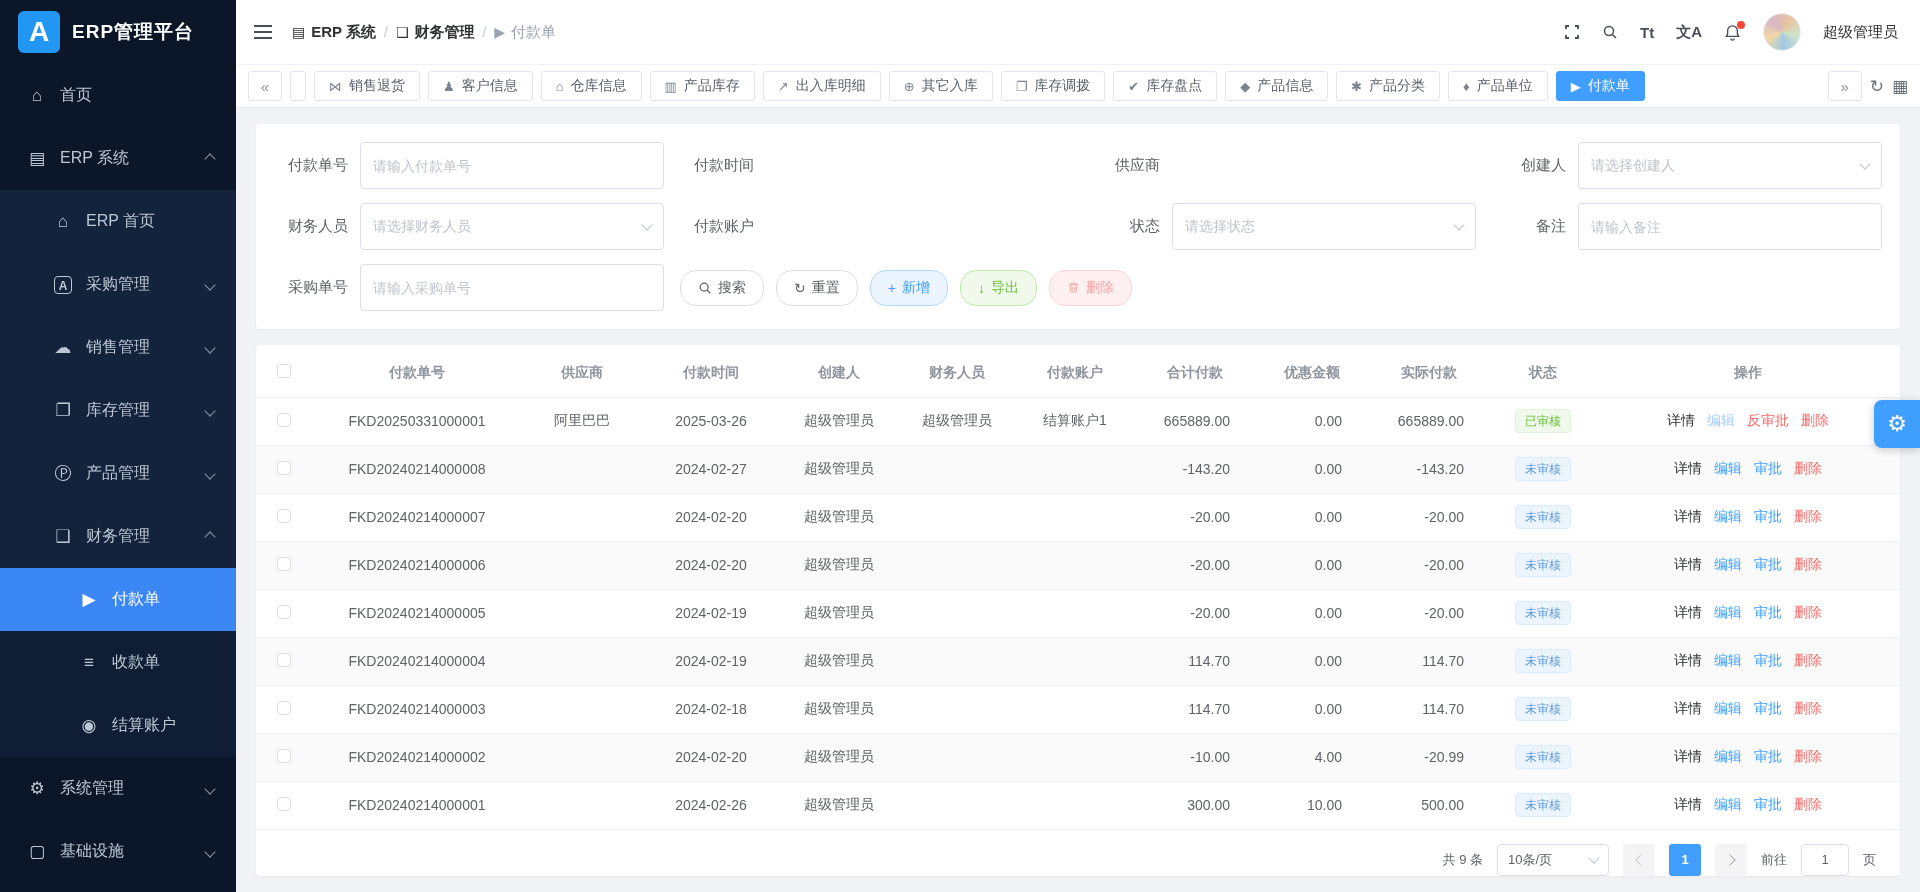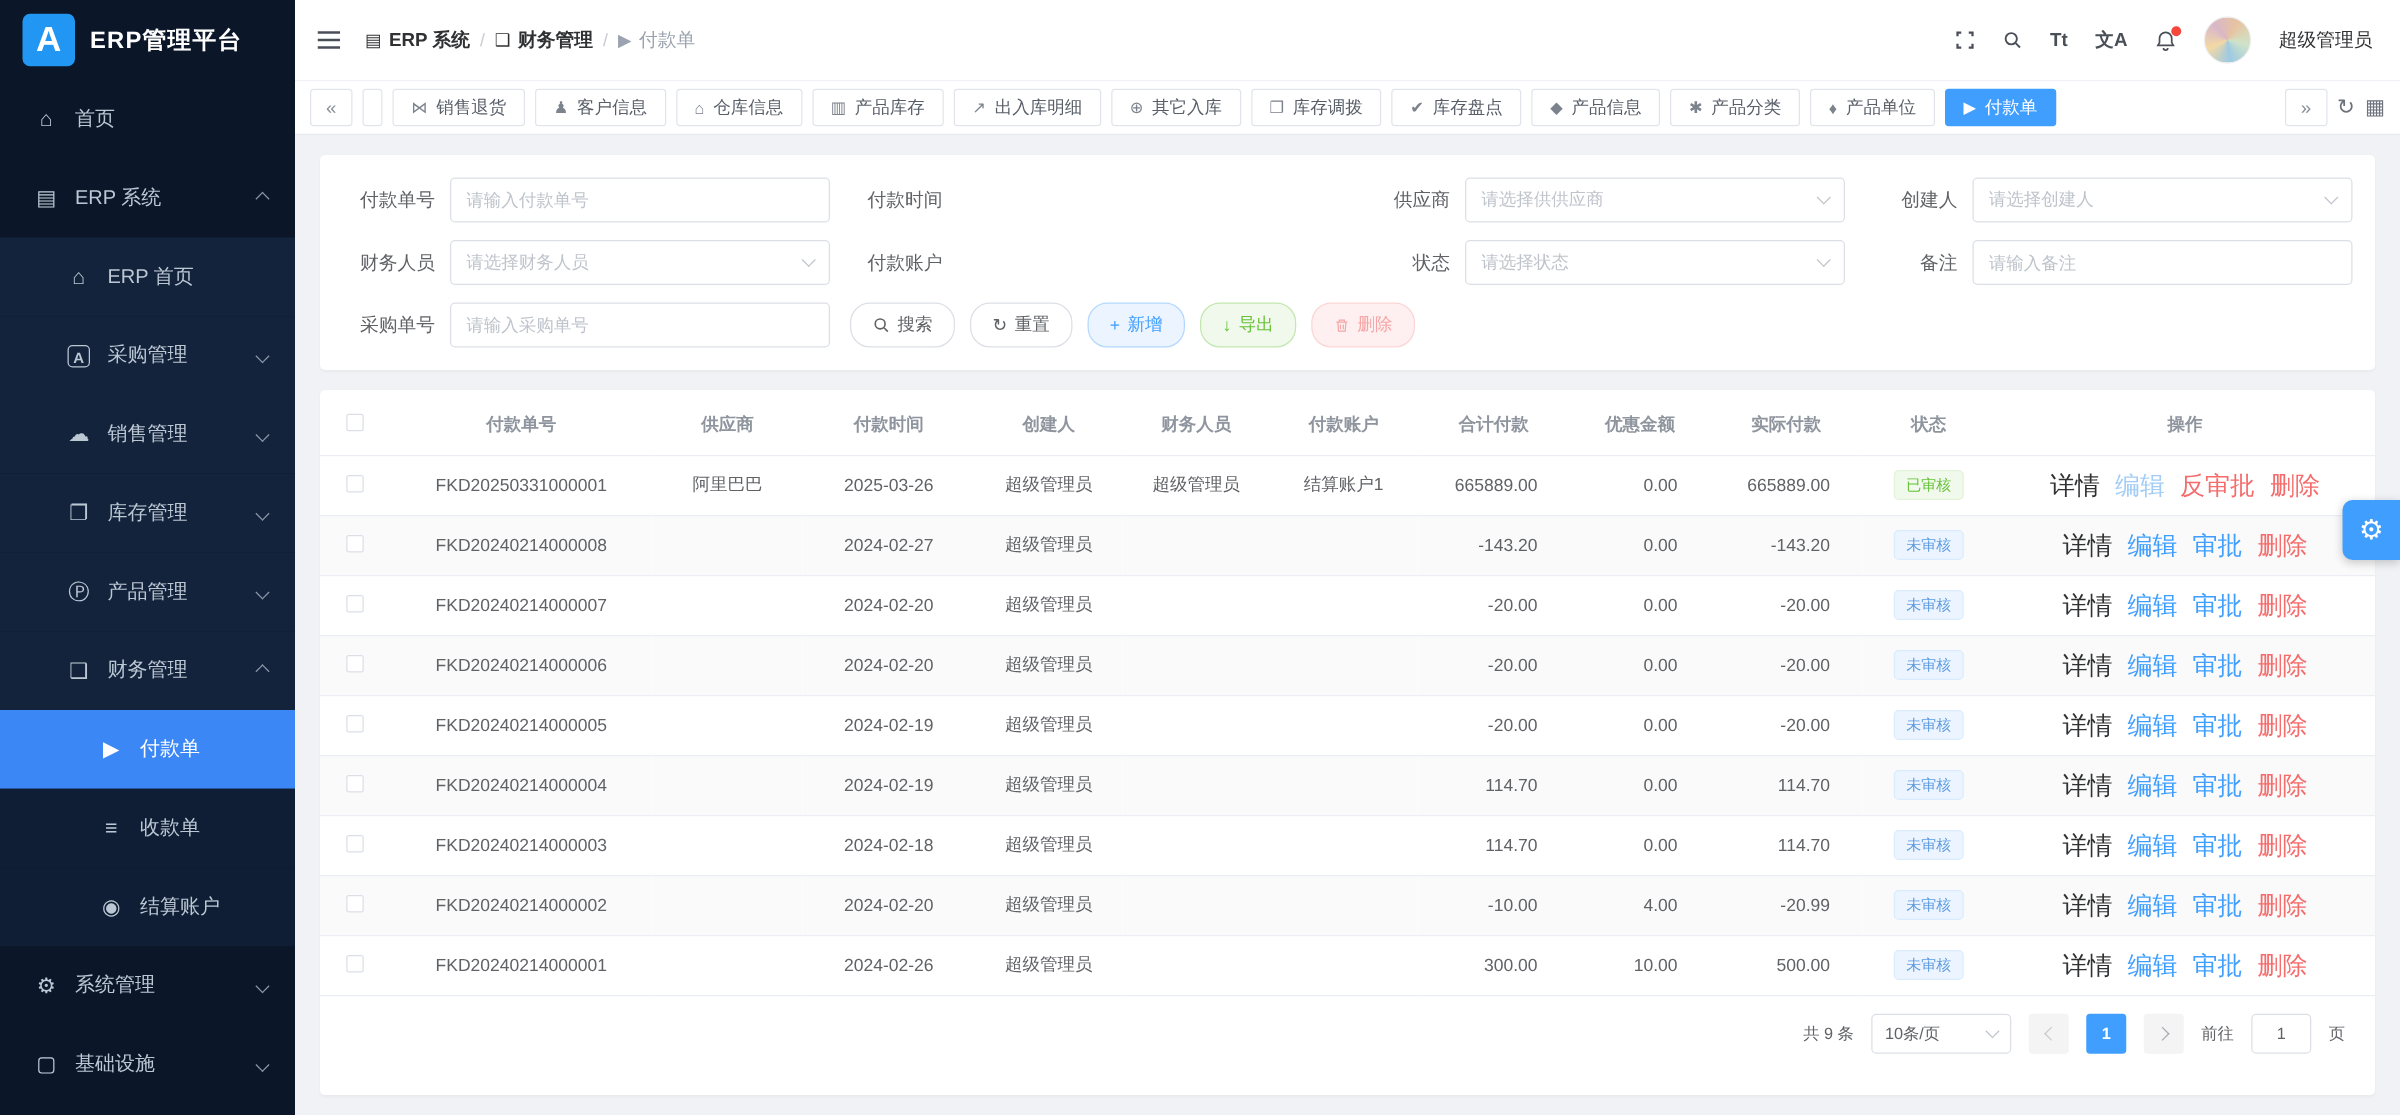--- a/index.html
+++ b/index.html
@@ -53,21 +53,21 @@
   .tab-spacer { flex:1; }
   .tab-tool { color:#6d737d; font-size:17px; cursor:pointer; flex-shrink:0; }
 
   
   .content { flex:1; padding:16px 20px; overflow:hidden; display:flex; flex-direction:column; }
   .card { background:#fff; border-radius:4px; box-shadow:0 1px 3px rgba(0,0,0,.04); }
   .filter-card { padding:18px; flex-shrink:0; }
   .f-grid { display:grid; grid-template-columns:repeat(4,1fr); column-gap:16px; row-gap:14px; }
   .f-field { display:flex; align-items:center; }
   .f-label { width:74px; text-align:right; margin-right:12px; color:#606266; font-size:15px; flex-shrink:0; }
-  .f-ctrl { flex:1; height:36px; border:1px solid #dcdfe6; border-radius:4px; background:#fff; display:flex; align-items:center; padding:0 12px; gap:8px; position:relative; }
+  .f-ctrl { flex:1; height:47px; border:1px solid #dcdfe6; border-radius:4px; background:#fff; display:flex; align-items:center; padding:0 12px; gap:8px; position:relative; }
   .f-ctrl input { border:none; outline:none; width:100%; font-size:14px; color:#606266; font-family:inherit; background:transparent; }
   .f-ctrl input::placeholder { color:#bfc4cc; }
   .ph { color:#bfc4cc; font-size:14px; flex:1; white-space:nowrap; overflow:hidden; }
   .sel-arrow { width:8px; height:8px; border-right:1.4px solid #c0c4cc; border-bottom:1.4px solid #c0c4cc; transform:rotate(45deg); margin-top:-4px; flex-shrink:0; }
   .range-sep { color:#bfc4cc; padding:0 14px; }
   .cal-ico { color:#b6bcc6; display:flex; }
   .btn-row { grid-column:2 / span 3; display:flex; align-items:center; gap:12px; }
   .btn { height:36px; padding:0 17px; border-radius:16px; border:1px solid #dcdfe6; background:#fff; color:#606266; font-size:14px; display:flex; align-items:center; gap:6px; cursor:pointer; font-family:inherit; }
   .btn .b-ico { font-size:14px; display:flex; align-items:center; }
   .btn.primary { background:#ecf5ff; border-color:#b3d8ff; color:#409eff; }
@@ -81,21 +81,21 @@
   th { color:#8f959e; font-weight:bold; }
   td { color:#606266; }
   tbody tr:nth-child(even) { background:#fafafa; }
   .col-check { width:56px; }
   .num-cell { text-align:right; padding-right:26px; }
   th.num-cell { text-align:center; padding-right:0; }
   .checkbox { width:14px; height:14px; border:1px solid #dcdfe6; border-radius:2px; display:inline-block; background:#fff; cursor:pointer; }
   .badge { display:inline-block; height:24px; line-height:22px; padding:0 9px; border-radius:4px; font-size:12px; border:1px solid transparent; }
   .badge.approved { color:#67c23a; background:#f0f9eb; border-color:#e1f3d8; }
   .badge.pending { color:#5e9be0; background:#ecf5ff; border-color:#d9ecff; }
-  .act-link { font-size:20px; cursor:pointer; margin:16px 6px; }
+  .act-link { font-size:14px; cursor:pointer; margin:16px 6px; }
   .act-detail { color:#303133; }
   .act-edit,.act-approve { color:#409eff; }
   .act-edit-muted { color:#a3cdf7; }
   .act-unapprove,.act-delete { color:#f56c6c; }
 
   
   .pager { display:flex; align-items:center; justify-content:flex-end; gap:14px; padding:14px 24px 16px; color:#606266; font-size:13px; }
   .page-size { width:112px; height:32px; border:1px solid #dcdfe6; border-radius:4px; display:flex; align-items:center; padding:0 10px; gap:8px; cursor:pointer; }
   .page-size span { flex:1; color:#606266; }
   .pg-btn { width:32px; height:32px; border-radius:3px; background:#f4f4f5; display:flex; align-items:center; justify-content:center; cursor:pointer; }
@@ -306,24 +306,20 @@
               <label class="f-label">付款单号</label>
               <div class="f-ctrl">
                 <input placeholder="请输入付款单号" style="">
               </div>
             </div>
             <div class="f-field">
               <label class="f-label">付款时间</label>
             </div>
             <div class="f-field">
               <label class="f-label">供应商</label>
-              <div class="f-ctrl">
-                <span class="ph">请选择供供应商</span>
-                <i class="sel-arrow"></i>
-              </div>
             </div>
             <div class="f-field">
               <label class="f-label">创建人</label>
               <div class="f-ctrl">
                 <span class="ph">请选择创建人</span>
                 <i class="sel-arrow"></i>
               </div>
             </div>
             <div class="f-field">
               <label class="f-label">财务人员</label>

